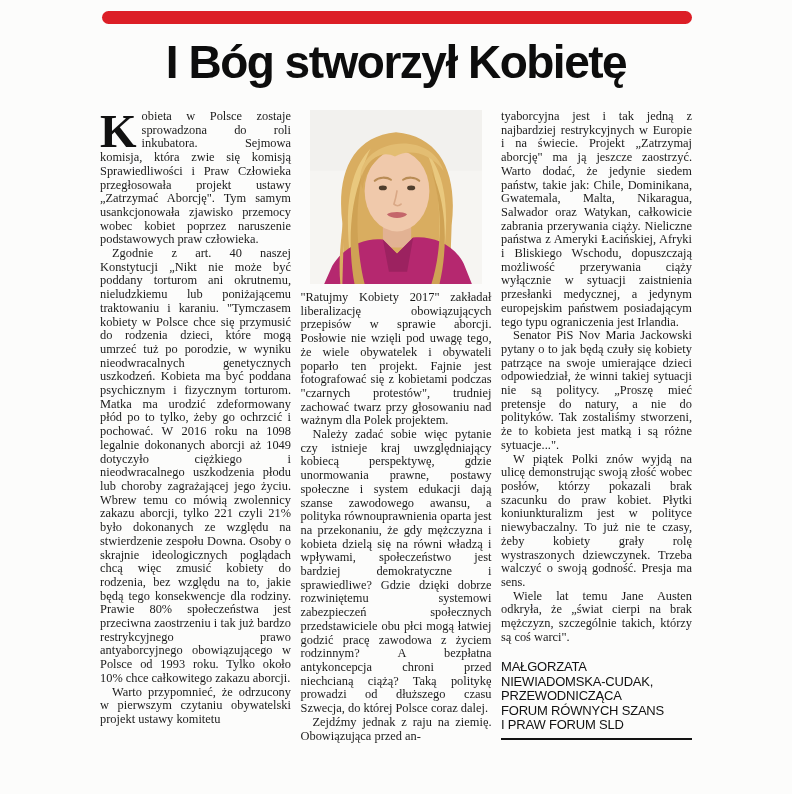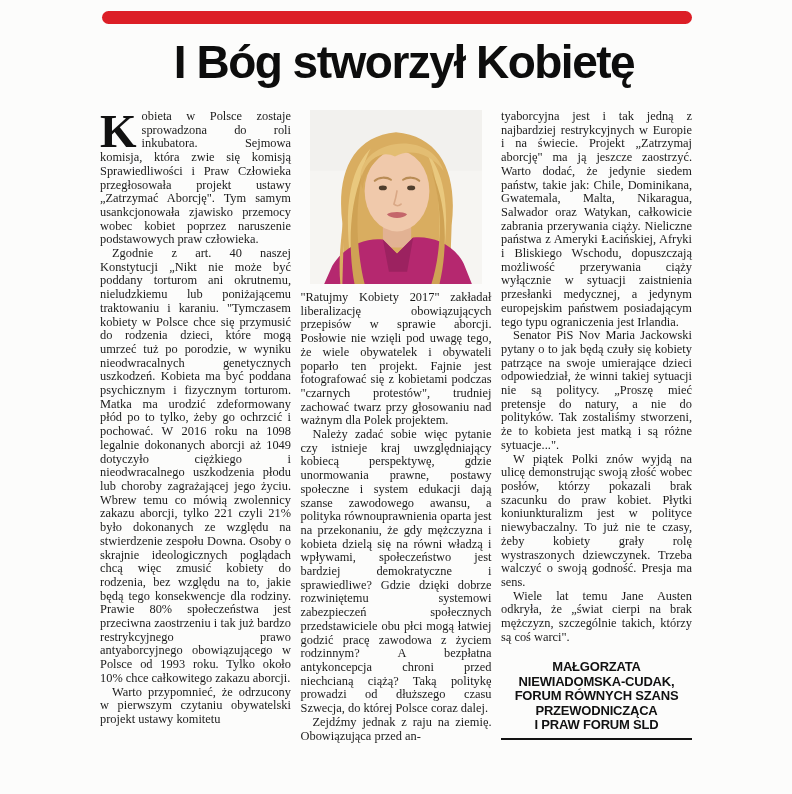--- a/index.html
+++ b/index.html
@@ -19,21 +19,21 @@
     position: absolute;
     left: 102px;
     top: 11px;
     width: 590px;
     height: 13px;
     border-radius: 7px;
     background: #dc1e26;
   }
   .headline {
     position: absolute;
-    left: 108px;
+    left: 100px;
     top: 36px;
     width: 592px;
     margin: 0;
     text-align: center;
     font-family: "Liberation Sans", sans-serif;
     font-weight: bold;
     font-size: 46px;
     line-height: 52px;
     letter-spacing: -1.5px;
     color: #0d0d0d;
@@ -75,23 +75,23 @@
     height: 174px;
     margin: 0 auto 7px auto;
   }
   .photo-frame svg {
     display: block;
     width: 172px;
     height: 174px;
   }
   .signature {
     margin-top: 16px;
-    text-align: center;
+    text-align: left;
     font-family: "Liberation Sans", sans-serif;
-    font-weight: bold;
+    font-weight: normal;
     font-size: 13px;
     line-height: 14.5px;
     letter-spacing: -0.2px;
     color: #111;
   }
   .sig-rule {
     margin-top: 5px;
     border-top: 2px solid #131313;
     width: 100%;
     height: 0;
@@ -156,21 +156,21 @@
 
     <div class="col">
       <p class="para">tyaborcyjna jest i tak jedną z najbardziej restrykcyjnych w Europie i na świecie. Projekt „Zatrzymaj aborcję" ma ją jeszcze zaostrzyć. Warto dodać, że jedynie siedem państw, takie jak: Chile, Dominikana, Gwatemala, Malta, Nikaragua, Salwador oraz Watykan, całkowicie zabrania przerywania ciąży. Nieliczne państwa z Ameryki Łacińskiej, Afryki i Bliskiego Wschodu, dopuszczają możliwość przerywania ciąży wyłącznie w sytuacji zaistnienia przesłanki medycznej, a jedynym europejskim państwem posiadającym tego typu ograniczenia jest Irlandia.</p>
       <p class="para indent">Senator PiS Nov Maria Jackowski pytany o to jak będą czuły się kobiety patrzące na swoje umierające dzieci odpowiedział, że winni takiej sytuacji nie są politycy. „Proszę mieć pretensje do natury, a nie do polityków. Tak zostaliśmy stworzeni, że to kobieta jest matką i są różne sytuacje...".</p>
       <p class="para indent">W piątek Polki znów wyjdą na ulicę demonstrując swoją złość wobec posłów, którzy pokazali brak szacunku do praw kobiet. Płytki koniunkturalizm jest w polityce niewybaczalny. To już nie te czasy, żeby kobiety grały rolę wystraszonych dziewczynek. Trzeba walczyć o swoją godność. Presja ma sens.</p>
       <p class="para indent">Wiele lat temu Jane Austen odkryła, że „świat cierpi na brak mężczyzn, szczególnie takich, którzy są coś warci".</p>
 
       <div class="signature">
         <div>MAŁGORZATA</div>
         <div>NIEWIADOMSKA-CUDAK,</div>
+        <div>PRZEWODNICZĄCA</div>
         <div>FORUM RÓWNYCH SZANS</div>
-        <div>PRZEWODNICZĄCA</div>
         <div>I PRAW FORUM SLD</div>
         <div class="sig-rule"></div>
       </div>
     </div>
 
   </div>
 </div>
 
 </body></html>

